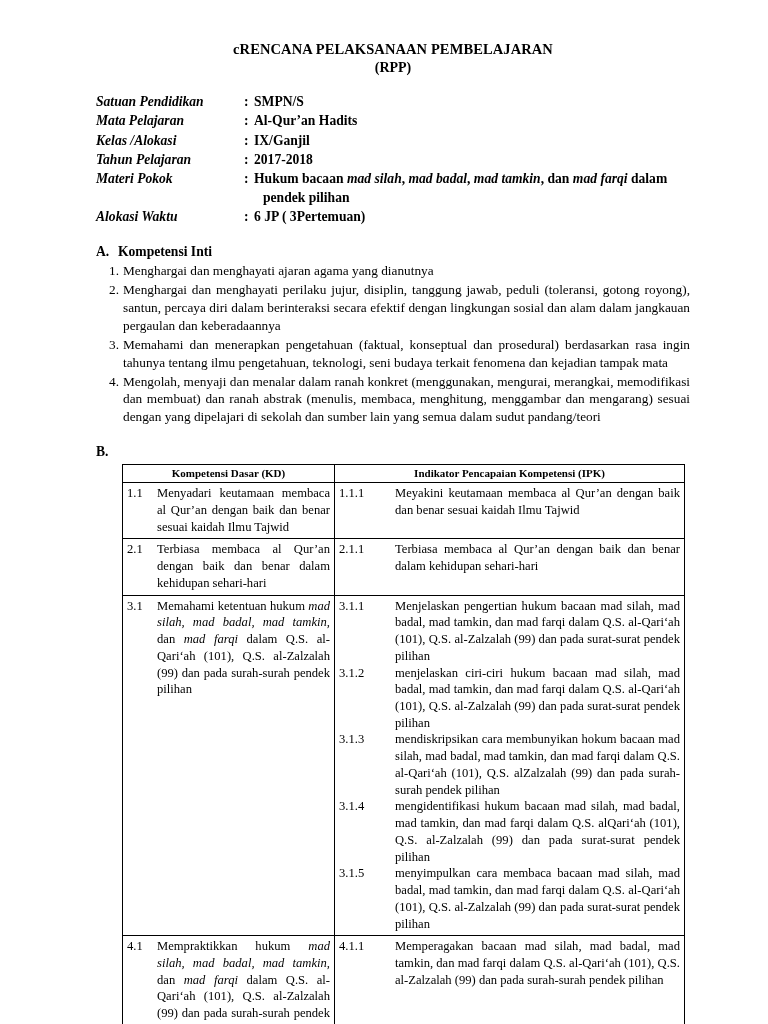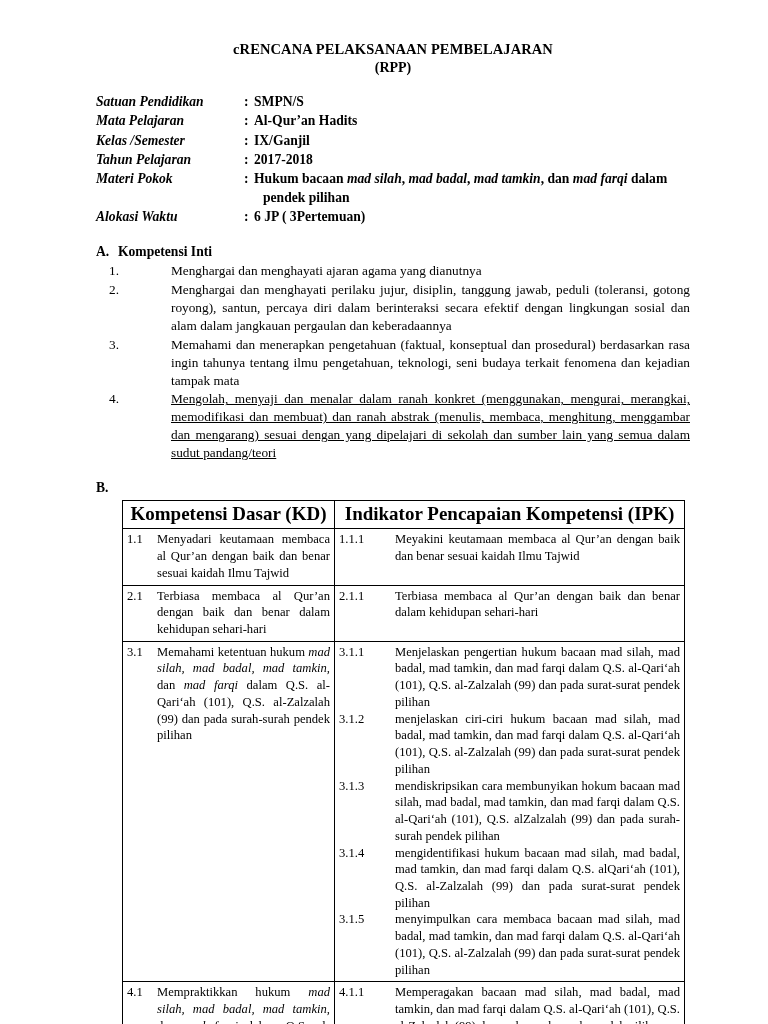--- a/index.html
+++ b/index.html
@@ -97,41 +97,40 @@
   .ki-num {
     width: 27px;
     flex: 0 0 27px;
     padding-left: 13px;
     box-sizing: border-box;
   }
   .ki-text {
     flex: 1 1 auto;
     text-align: justify;
     text-justify: inter-word;
-    margin-left: 48px;
-  }
-  .ki-item:last-child .ki-text { text-align: justify; text-decoration: underline; }
+  }
+  .ki-item:last-child .ki-text { text-align: justify; }
 
   
   .kd-table {
     margin-top: 3px;
     margin-left: 26px;
     width: 562px;
     border-collapse: collapse;
     table-layout: fixed;
     font-size: 12.6px;
   }
   .kd-table th, .kd-table td {
     border: 1px solid #000000;
     vertical-align: top;
     padding: 2px 4px 3px 4px;
   }
   .kd-table th {
     font-weight: bold;
-    font-size: 19px;
+    font-size: 11px;
     text-align: center;
     padding: 1px 4px 2px 4px;
     line-height: 1.3;
   }
   .col-kd { width: 212px; }
   .col-ipk { width: 350px; }
 
   .cellrow {
     display: flex;
     align-items: flex-start;
@@ -176,21 +175,21 @@
 
     <div class="meta-row">
       <div class="meta-label">Mata Pelajaran</div>
       <div class="meta-value">
         <span class="meta-colon">:</span>
         <span>Al-Qur’an Hadits</span>
       </div>
     </div>
 
     <div class="meta-row">
-      <div class="meta-label">Kelas /Semester</div>
+      <div class="meta-label">Kelas /Alokasi</div>
       <div class="meta-value">
         <span class="meta-colon">:</span>
         <span>IX/Ganjil</span>
       </div>
     </div>
 
     <div class="meta-row">
       <div class="meta-label">Tahun Pelajaran</div>
       <div class="meta-value">
         <span class="meta-colon">:</span>

